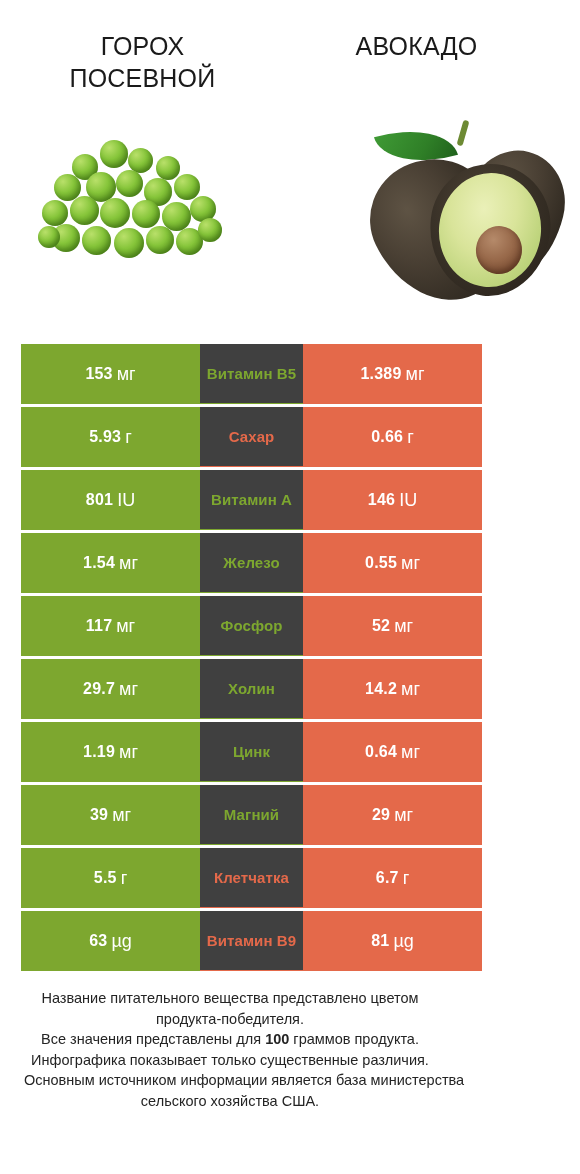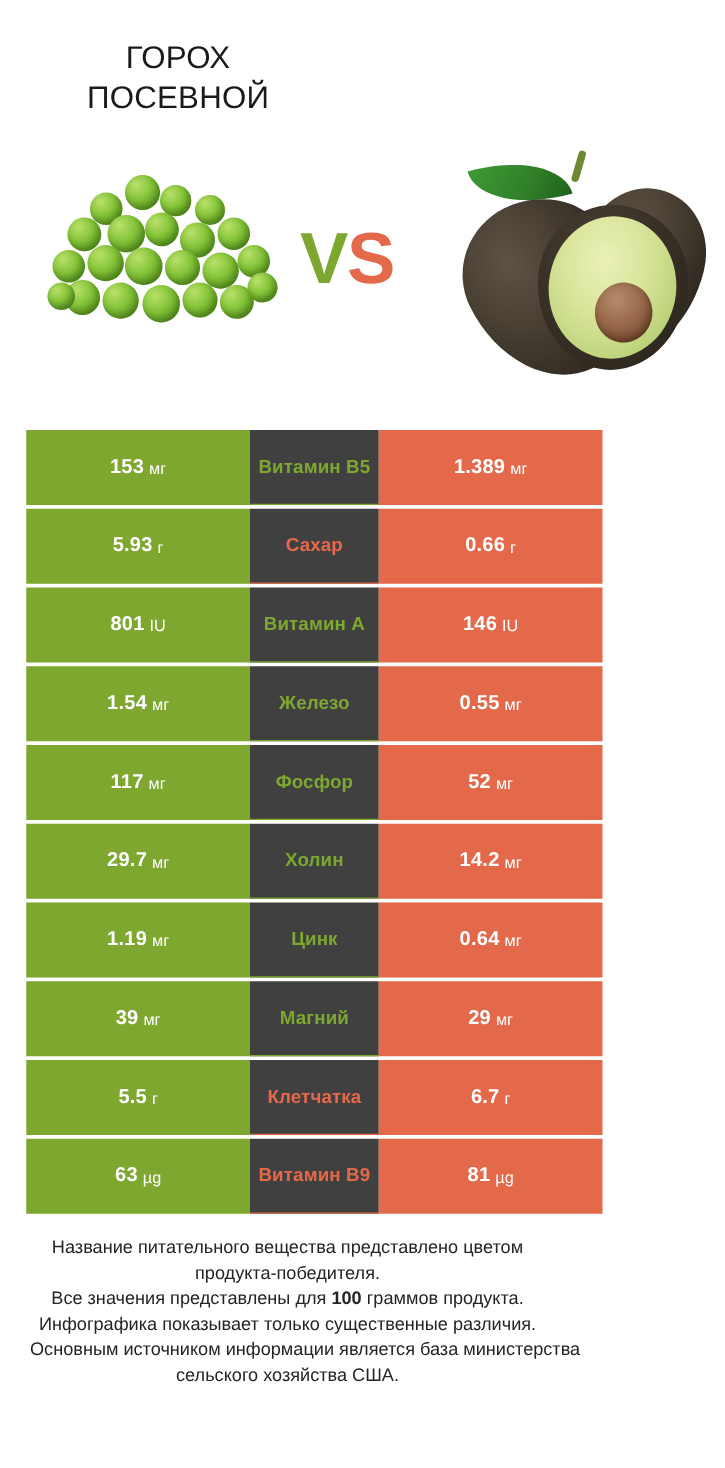--- a/index.html
+++ b/index.html
@@ -169,21 +169,21 @@
     border-bottom: 1px solid #7da72f;
   }
   .cell-mid.win-avocado { border-bottom-color: #e4694a; }
 
   .val-num {
     font-size: 16px;
     font-weight: 700;
     letter-spacing: 0.2px;
   }
   .val-unit {
-    font-size: 13px;
+    font-size: 18px;
     font-weight: 400;
     margin-left: 4px;
   }
   .nutrient {
     font-size: 15px;
     font-weight: 600;
     color: #7da72f;
     letter-spacing: 0.1px;
   }
   .nutrient.win-avocado { color: #e4694a; }
@@ -205,20 +205,23 @@
 </style>
 </head>
 <body>
 
 <div class="page">
 
   <div class="header">
     <div class="title-block">
       <div class="title">ГОРОХ</div>
       <div class="title">ПОСЕВНОЙ</div>
+    </div>
+    <div class="title-block right">
+      <div class="title">АВОКАДО</div>
     </div>
   </div>
 
   <div class="imgband">
 
     <div class="peas-wrap">
       <div class="pea" style="left:62px;top:2px;width:28px;height:28px;"></div>
       <div class="pea" style="left:34px;top:16px;width:26px;height:26px;"></div>
       <div class="pea" style="left:90px;top:10px;width:25px;height:25px;"></div>
       <div class="pea" style="left:118px;top:18px;width:24px;height:24px;"></div>
@@ -235,21 +238,20 @@
       <div class="pea" style="left:152px;top:58px;width:26px;height:26px;"></div>
       <div class="pea" style="left:14px;top:86px;width:28px;height:28px;"></div>
       <div class="pea" style="left:44px;top:88px;width:29px;height:29px;"></div>
       <div class="pea" style="left:76px;top:90px;width:30px;height:30px;"></div>
       <div class="pea" style="left:108px;top:88px;width:28px;height:28px;"></div>
       <div class="pea" style="left:138px;top:90px;width:27px;height:27px;"></div>
       <div class="pea" style="left:160px;top:80px;width:24px;height:24px;"></div>
       <div class="pea" style="left:0px;top:88px;width:22px;height:22px;"></div>
     </div>
 
-    <div class="vs"><span class="v">V</span><span class="s">S</span></div>
 
     <div class="avo-wrap">
       <div class="avo-leaf"></div>
       <div class="avo-stem"></div>
       <div class="avo-body avo-back"></div>
       <div class="avo-body avo-right"></div>
       <div class="avo-half">
         <div class="avo-flesh">
           <div class="avo-pit"></div>
         </div>

